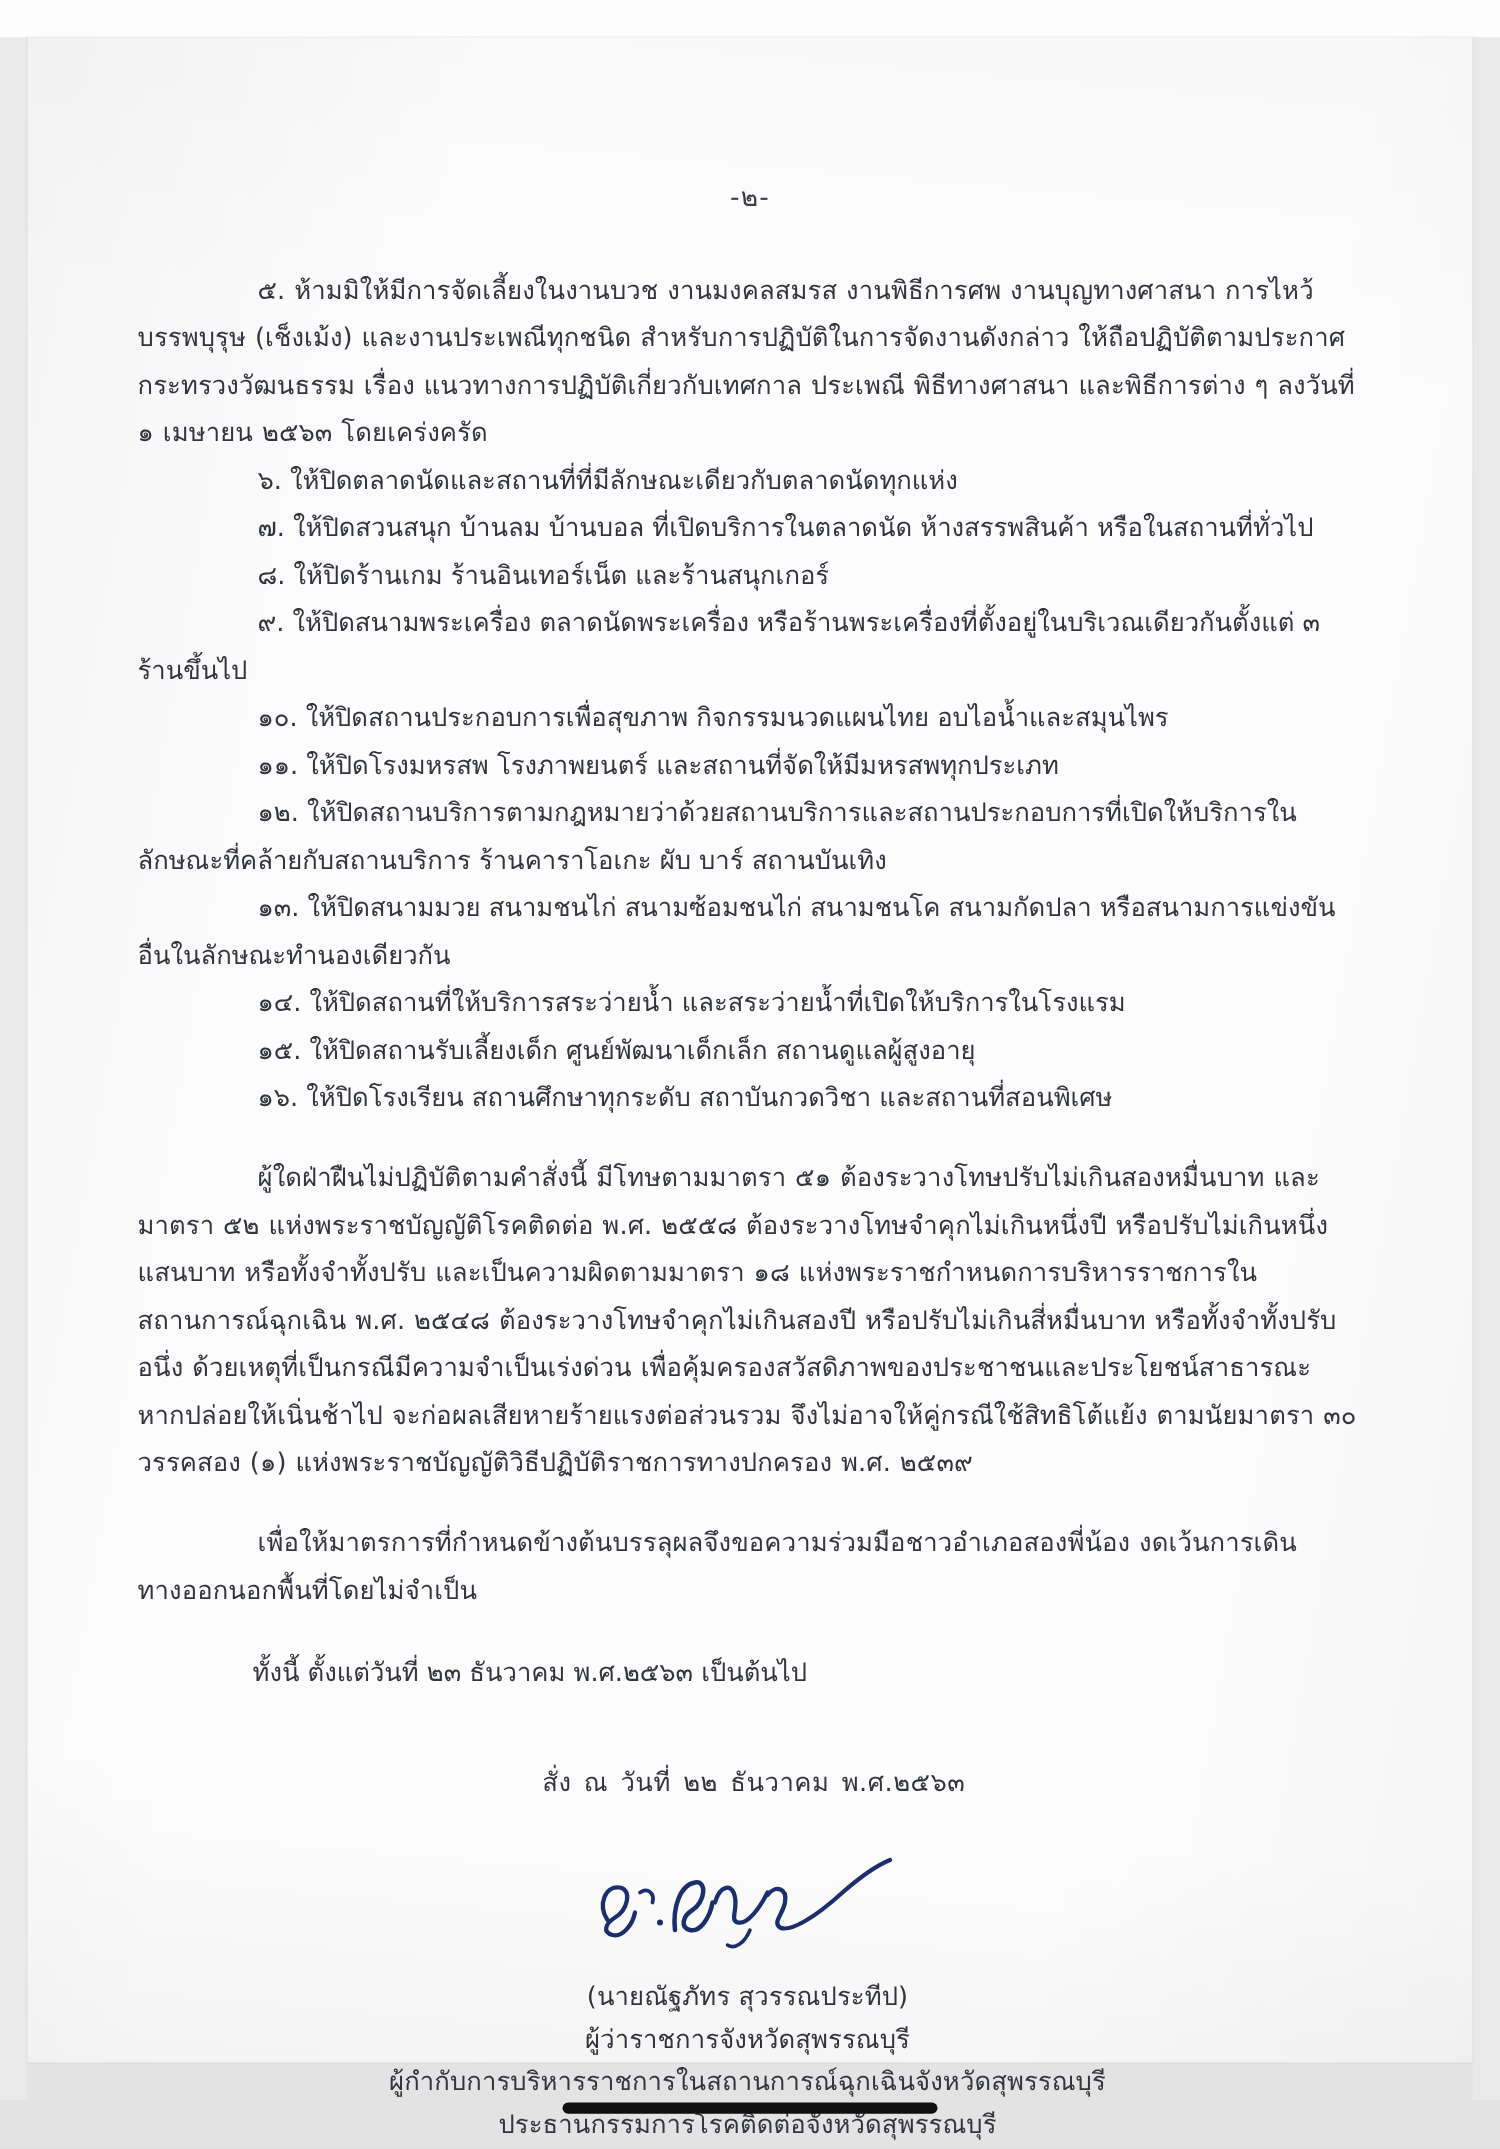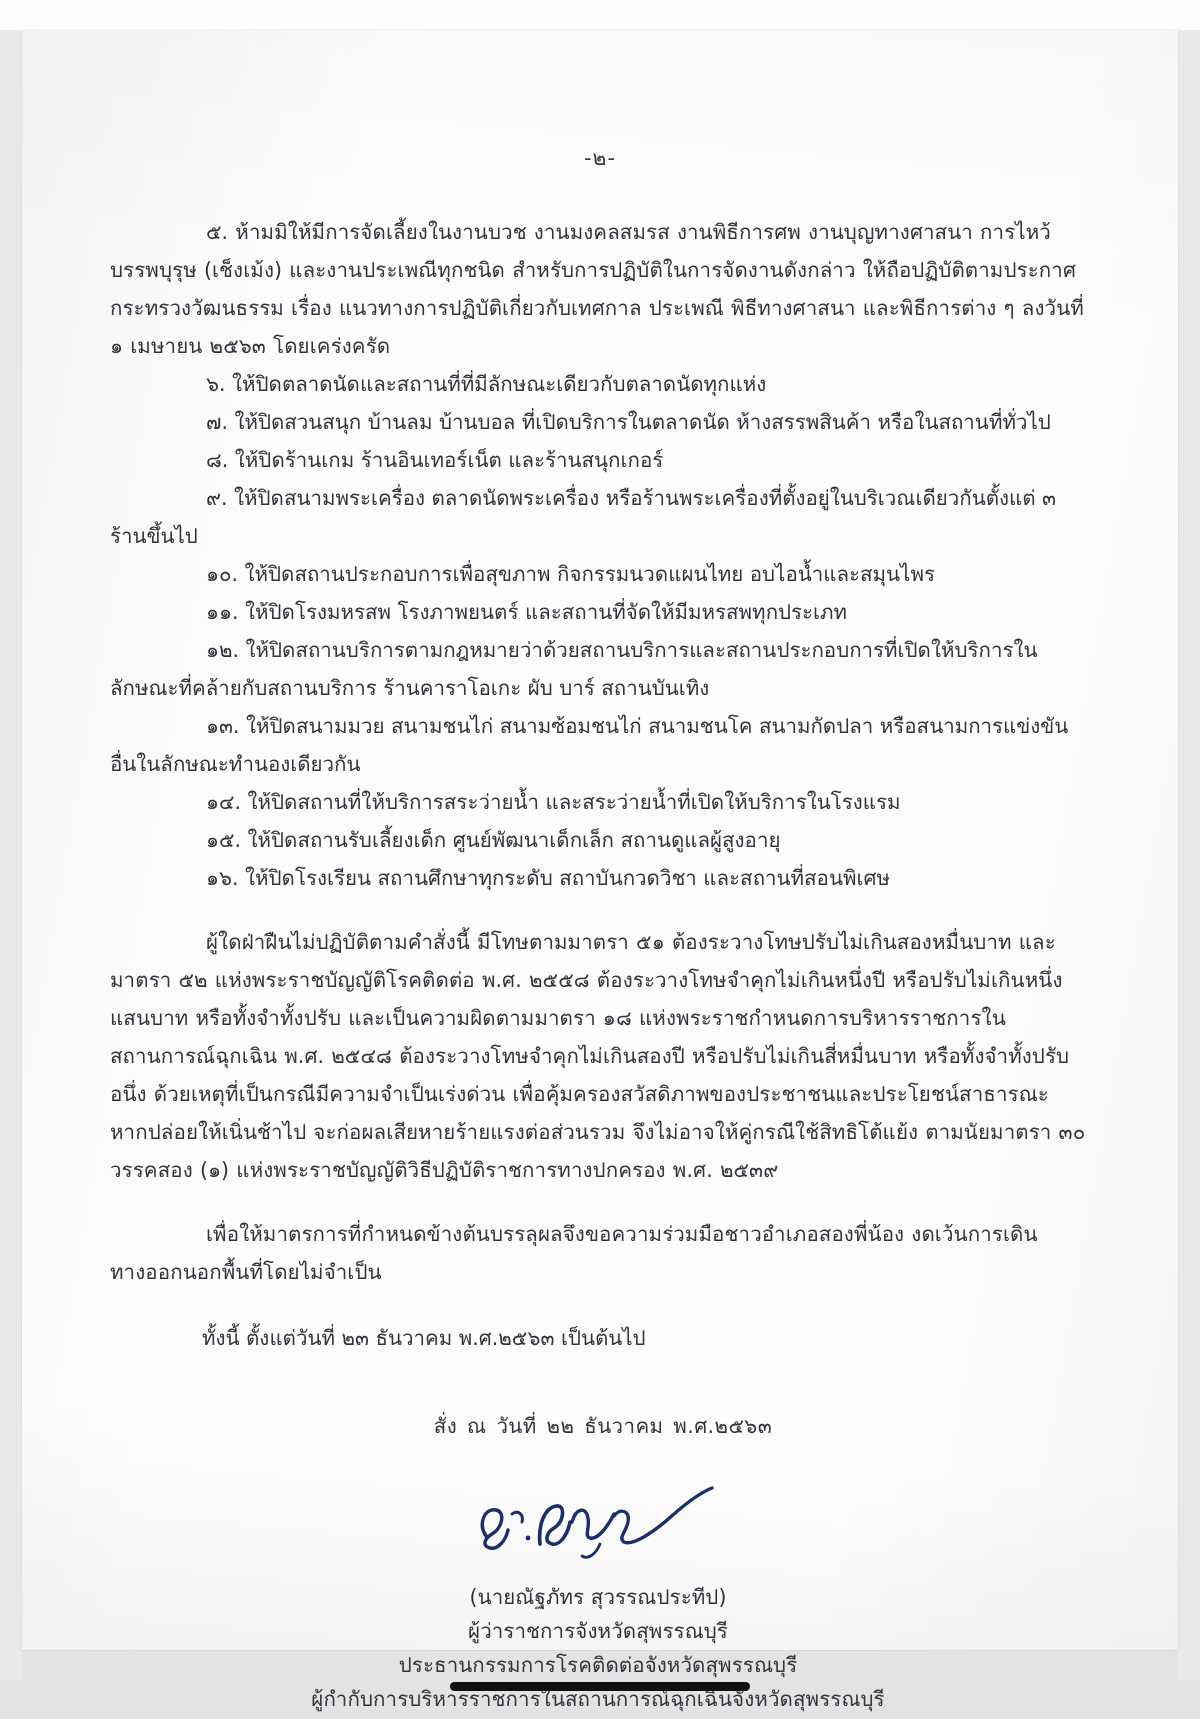--- a/index.html
+++ b/index.html
@@ -240,22 +240,22 @@
                 <path d="M104 58 C 108 44, 118 42, 120 54 C 122 64, 116 72, 122 74 C 130 76, 140 62, 146 50" stroke-width="3.4"></path>
                 <path d="M146 52 C 152 44, 162 46, 160 58 C 158 68, 150 74, 156 78 C 164 82, 184 70, 206 50 C 222 36, 234 28, 244 24" stroke-width="3.4"></path>
                 <path d="M132 80 C 128 90, 120 96, 114 92" stroke-width="2.8"></path>
               </g>
             </svg>
           </div>
 
           <div class="signer-lines">
             <p class="signer-line">(นายณัฐภัทร สุวรรณประทีป)</p>
             <p class="signer-line">ผู้ว่าราชการจังหวัดสุพรรณบุรี</p>
+            <p class="signer-line">ผู้กำกับการบริหารราชการในสถานการณ์ฉุกเฉินจังหวัดสุพรรณบุรี</p>
             <p class="signer-line">ประธานกรรมการโรคติดต่อจังหวัดสุพรรณบุรี</p>
-            <p class="signer-line">ผู้กำกับการบริหารราชการในสถานการณ์ฉุกเฉินจังหวัดสุพรรณบุรี</p>
           </div>
 
         </div>
 
       </div>
     </div>
 
     <div class="scan-shade"></div>
   </div>
 

